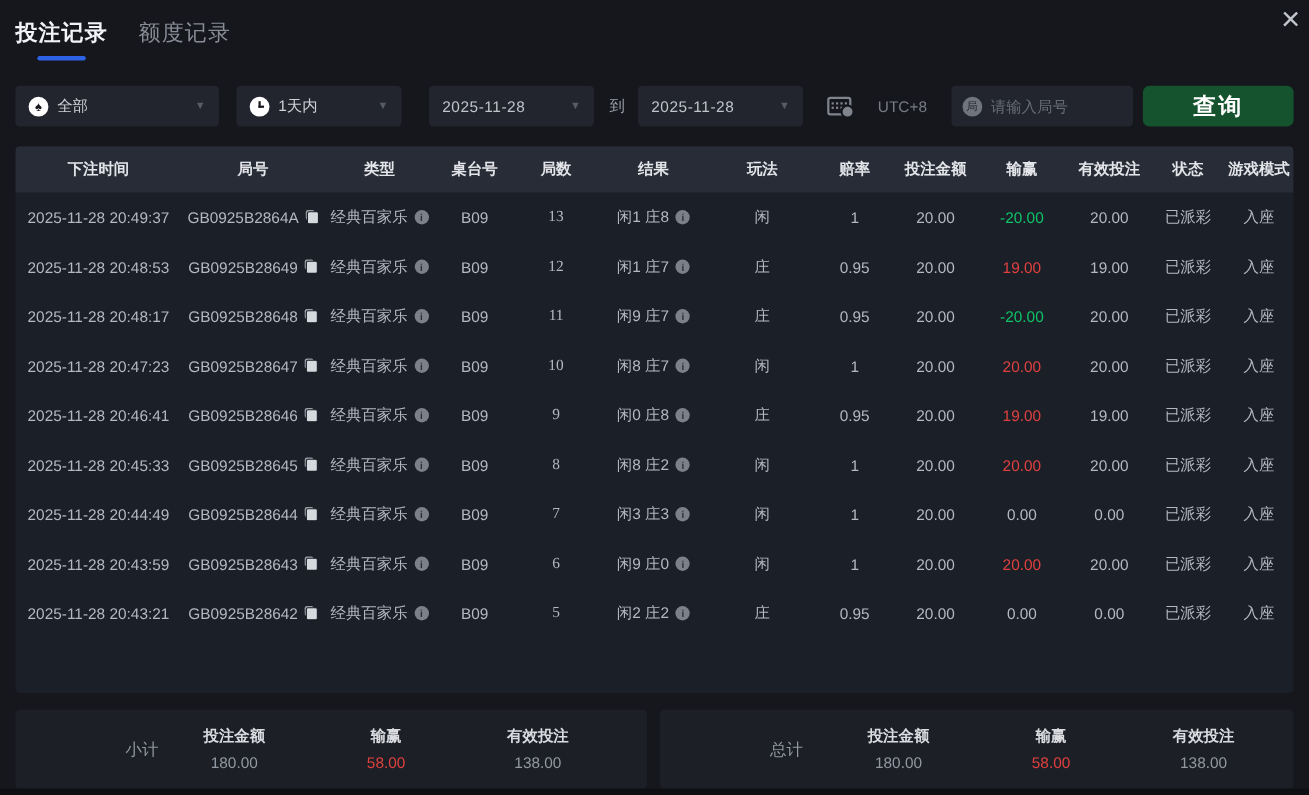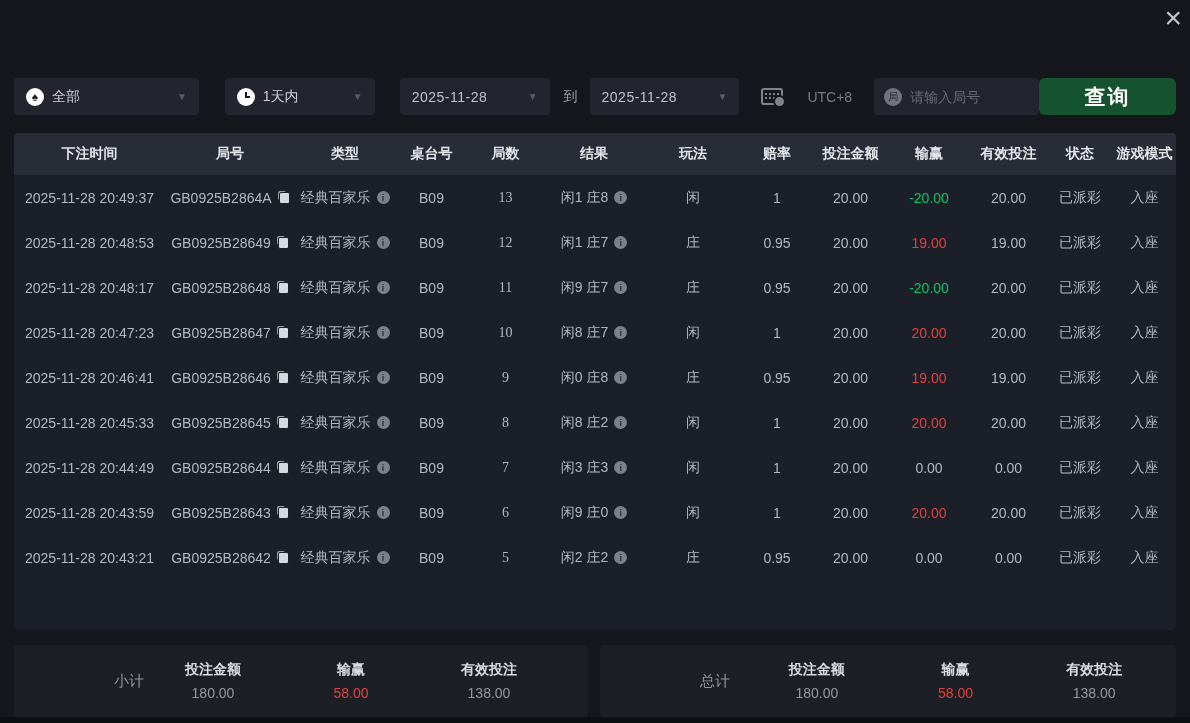--- a/index.html
+++ b/index.html
@@ -16,21 +16,21 @@
   .tab-underline { width:44px; height:4px; border-radius:2px; margin:8px auto 0 auto; background:#2e63e8; }
   .close-btn { position:absolute; top:0px; right:8px; font-size:30px; line-height:36px; color:#c2c6cd; cursor:pointer; font-weight:300; }
 
   
   .filterbar { display:flex; align-items:center; width:1162px; margin:16px 14px 0 14px; height:37px; }
   .select { display:flex; align-items:center; height:37px; background:#22252e; border-radius:4px; padding:0 12px; cursor:pointer; }
   .select .caret { margin-left:auto; font-size:10px; color:#565b66; }
   .sel-text { font-size:14px; color:#cdd0d6; margin-left:8px; }
   .date-text { font-size:14px; color:#bfc3ca; letter-spacing:.5px; }
   .w185 { width:185px; } .w150 { width:150px; }
-  .ml26 { margin-left:26px; } .ml25 { margin-left:25px; } .ml12 { margin-left:12px; } .ml22 { margin-left:22px; }
+  .ml26 { margin-left:16px; } .ml25 { margin-left:25px; } .ml12 { margin-left:12px; } .ml22 { margin-left:22px; }
   .to-label { font-size:14px; color:#9ba0a8; margin-left:14px; }
 
   .circle-icon { width:18px; height:18px; border-radius:50%; background:#ffffff; color:#16171d;
     display:inline-flex; align-items:center; justify-content:center; font-size:12px; flex:0 0 auto; }
   .clock-face { width:18px; height:18px; border-radius:50%; background:#ffffff; position:relative; flex:0 0 auto; }
   .clock-face::before { content:""; position:absolute; left:8px; top:4px; width:2px; height:6px; background:#16171d; }
   .clock-face::after  { content:""; position:absolute; left:8px; top:8px; width:5px; height:2px; background:#16171d; }
 
   .tz-group { display:flex; align-items:center; gap:24px; }
   .cal-icon { position:relative; width:22px; height:17px; border:2px solid #80848d; border-radius:3px; flex:0 0 auto; }
@@ -81,20 +81,29 @@
   .sum-value { font-size:14px; color:#9298a1; margin-top:6px; }
 
   .bottom-strip { position:absolute; left:0; bottom:0; width:100%; height:6px; background:#0e0f13; }
 </style>
 </head>
 <body>
 
 <div class="app">
 
   <div class="titlebar">
+    <div class="tabs">
+      <div class="tab active">
+        <span class="tab-label">投注记录</span>
+        <div class="tab-underline"></div>
+      </div>
+      <div class="tab">
+        <span class="tab-label">额度记录</span>
+      </div>
+    </div>
     <div class="close-btn">×</div>
   </div>
 
   <div class="filterbar">
     <div class="select w185">
       <span class="circle-icon">♠</span>
       <span class="sel-text">全部</span>
       <span class="caret">▼</span>
     </div>
     <div class="select w150 ml26">

